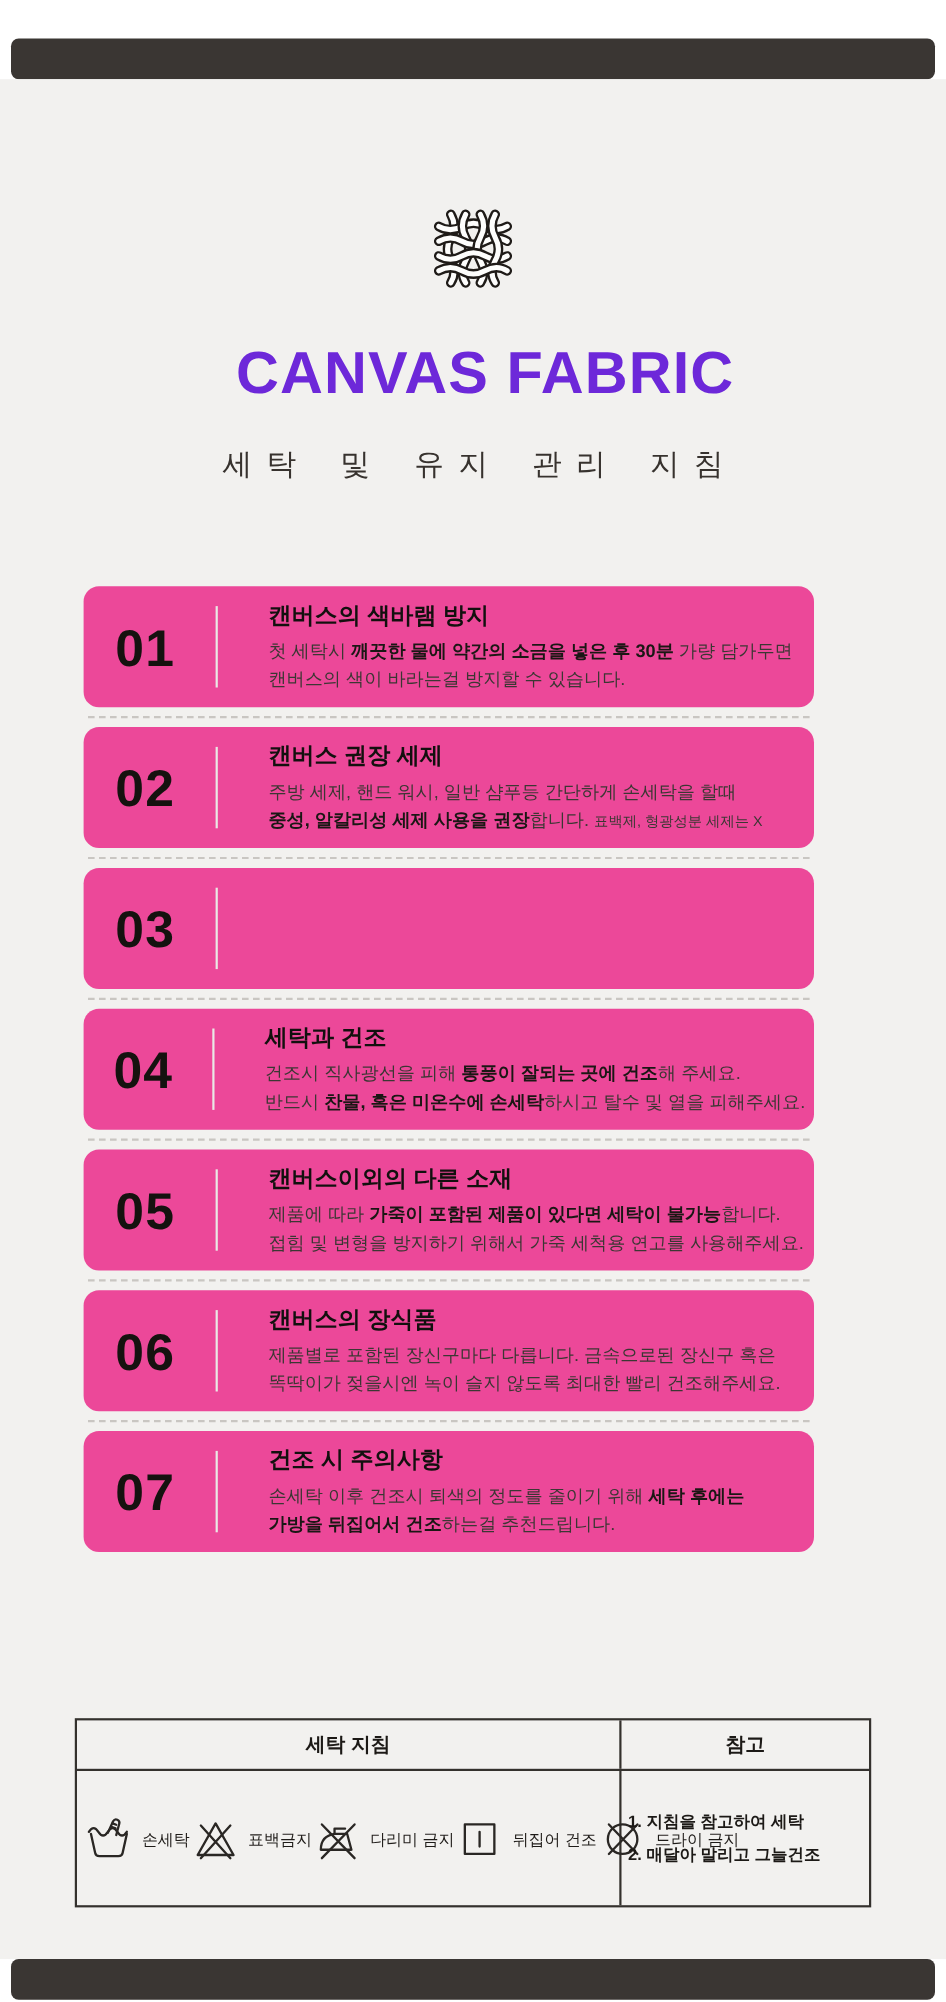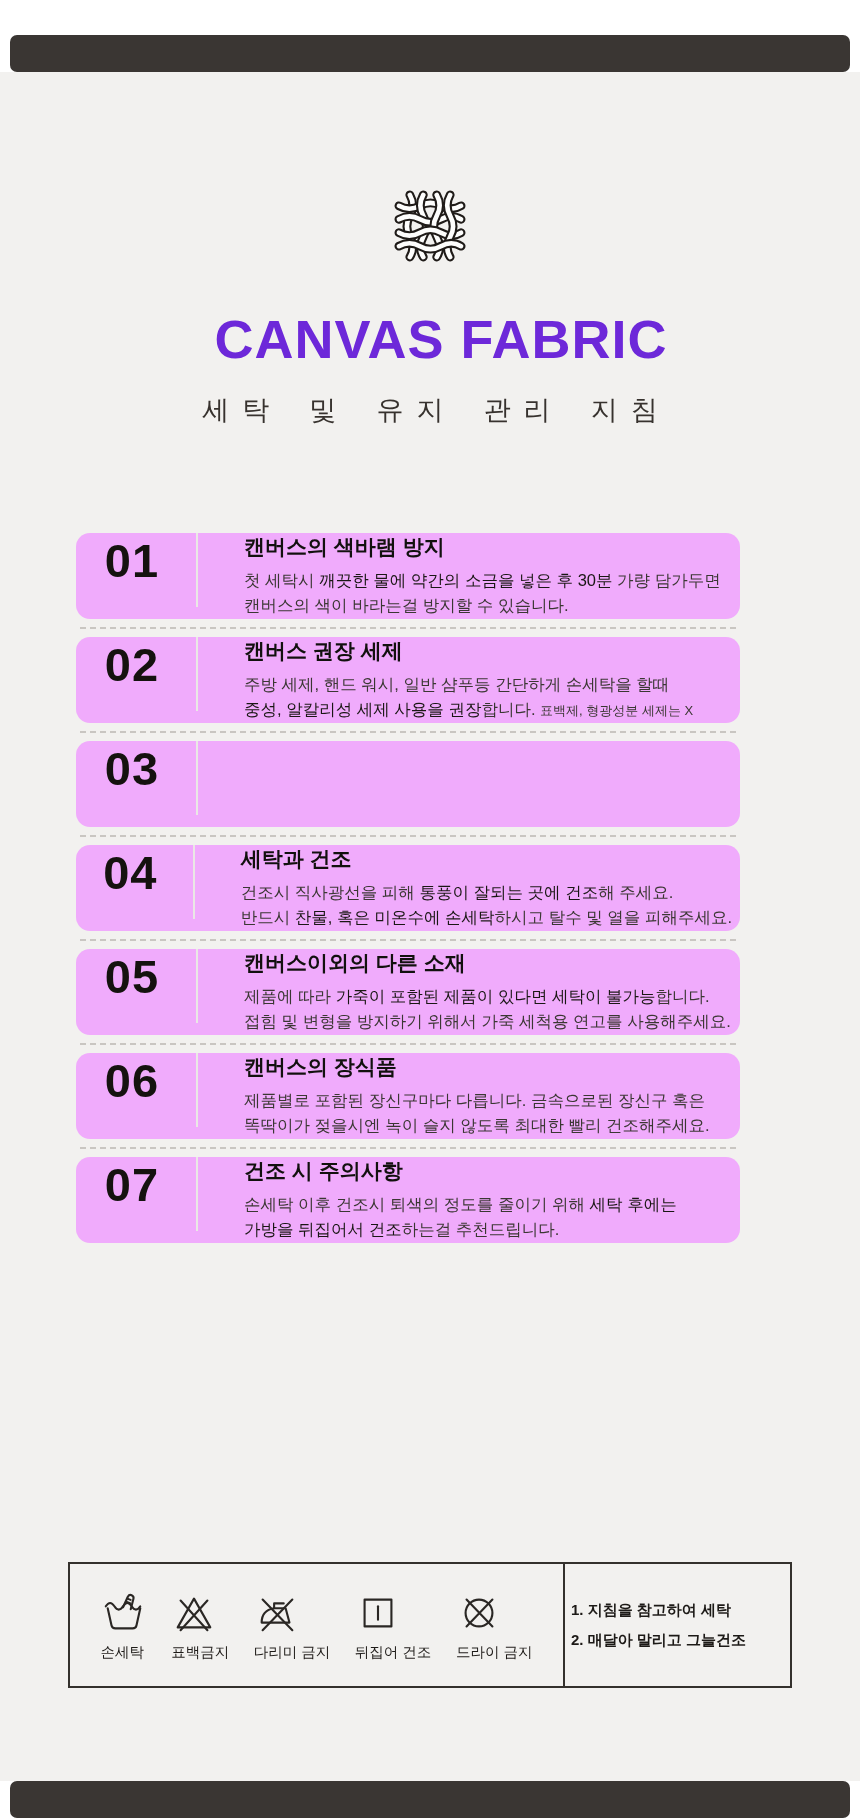--- a/index.html
+++ b/index.html
@@ -6,43 +6,43 @@
   .page{position:relative;width:860px;height:1820px;background:#ffffff;overflow:hidden;
         font-family:"Liberation Sans","DejaVu Sans",sans-serif;}
   .frame-bar{position:absolute;left:10px;width:840px;height:37px;background:#3a3633;border-radius:7px;}
   .frame-bar.top{top:35px;}
   .frame-bar.bottom{top:1781px;}
   .gray{position:absolute;left:0;top:72px;width:860px;height:1709px;background:#f2f1ef;}
 
   .weave-wrap{position:absolute;left:50%;top:112px;transform:translateX(-50%);}
   .brand-title{position:absolute;left:11px;top:240px;width:100%;text-align:center;
                font-size:54px;font-weight:800;letter-spacing:1px;color:#6d28d9;line-height:1;}
-  .subtitle{position:absolute;left:0;top:320px;width:100%;text-align:center;
+  .subtitle{position:absolute;left:0;top:332px;width:100%;text-align:center;
             font-size:27px;font-weight:400;color:#37322e;letter-spacing:0.48em;word-spacing:0.25em;text-indent:0.48em;}
 
   .cards{position:absolute;left:76px;top:461px;width:664px;}
-  .card{height:86px;background:#f0abfc;border-radius:14px;display:flex;align-items:flex-start;}
+  .card{height:110px;background:#ec4899;border-radius:14px;display:flex;align-items:center;}
   .card-sep{border-top:2px dashed #c9c6c2;margin:8px 4px;}
   .card-num{width:112px;text-align:center;font-size:47px;font-weight:800;letter-spacing:1px;color:#15120f;}
   .card-div{width:2px;height:74px;background:#eae8e5;margin-left:8px;flex:none;}
   .card-content{padding-left:24px;padding-right:8px;margin-left:22px;}
   .card-title{font-size:21px;font-weight:700;color:#12100e;margin-bottom:7px;}
   .body-line{font-size:16.5px;color:#3b3733;line-height:1.52;white-space:nowrap;}
-  .seg-bold{font-weight:400;color:#1a1714;}
+  .seg-bold{font-weight:700;color:#1a1714;}
   .seg-small{font-size:13px;}
 
   .care-table{position:absolute;left:68px;top:1490px;width:724px;border:2px solid #34312d;box-sizing:border-box;color:#1c1916;}
   .ct-row{display:flex;}
   .ct-header{height:44px;border-bottom:2px solid #34312d;font-size:18px;font-weight:600;}
   .ct-cell-left{width:495px;border-right:2px solid #34312d;box-sizing:border-box;display:flex;align-items:center;justify-content:center;}
   .ct-cell-right{flex:1;display:flex;align-items:center;justify-content:center;}
   .ct-body{height:122px;}
   .ct-body .ct-cell-left{justify-content:space-evenly;align-items:center;padding:2px 6px 0 6px;}
   .ct-body .ct-cell-right{flex-direction:column;align-items:flex-start;justify-content:center;padding-left:6px;gap:11px;}
-  .symbol{display:flex;flex-direction:column;align-items:flex-start;gap:7px;}
+  .symbol{display:flex;flex-direction:row;align-items:center;gap:7px;}
   .symbol-label{font-size:14.5px;font-weight:500;color:#1e1b18;white-space:nowrap;}
   .note-line{font-size:15px;font-weight:600;color:#1c1916;white-space:nowrap;}
   svg{display:block;}
 </style>
 </head>
 <body>
 
 <div class="page">
   <div class="frame-bar top"></div>
 
@@ -157,20 +157,24 @@
           <div class="card-body">
               <div class="body-line"><span>손세탁 이후 건조시 퇴색의 정도를 줄이기 위해 </span><span class="seg-bold">세탁 후에는</span></div>
               <div class="body-line"><span class="seg-bold">가방을 뒤집어서 건조</span><span>하는걸 추천드립니다.</span></div>
             </div>
         </div>
       </div>
 
     </div>
 
     <div class="care-table">
+      <div class="ct-row ct-header">
+        <div class="ct-cell-left">세탁 지침</div>
+        <div class="ct-cell-right">참고</div>
+      </div>
       <div class="ct-row ct-body">
         <div class="ct-cell-left">
 
           <div class="symbol">
             <span>
               <svg width="46" height="46" viewBox="0 0 48 48" fill="none" stroke="#2a2724" stroke-width="2.2" stroke-linecap="round" stroke-linejoin="round">
                 <path d="M5 17 q4.5 -7 9 0 q4.5 7 9 0 q4.5 -7 9 0 q4.5 7 9 0"></path>
                 <path d="M7 19 L11 37 Q11.6 40 15 40 L33 40 Q36.4 40 37 37 L41 19"></path>
                 <path d="M23 18 L28 7 q1.5 -2.6 4 -1.5 q2.6 1.2 1.8 3.9 L31 20"></path>
                 <path d="M27.5 9 l3.4 1.3 M26.3 12.2 l4 1.5"></path>

